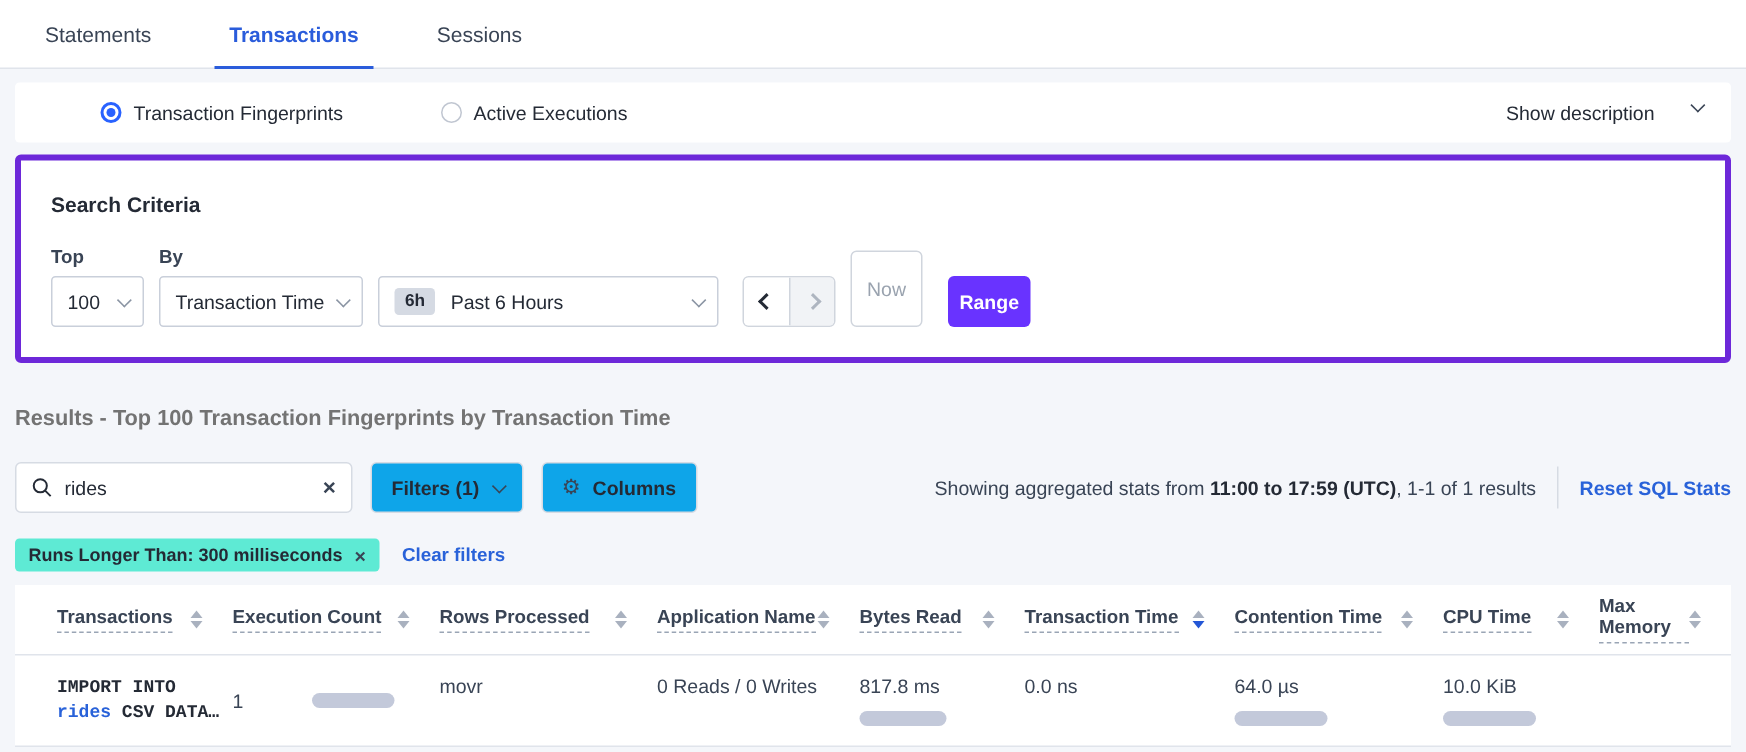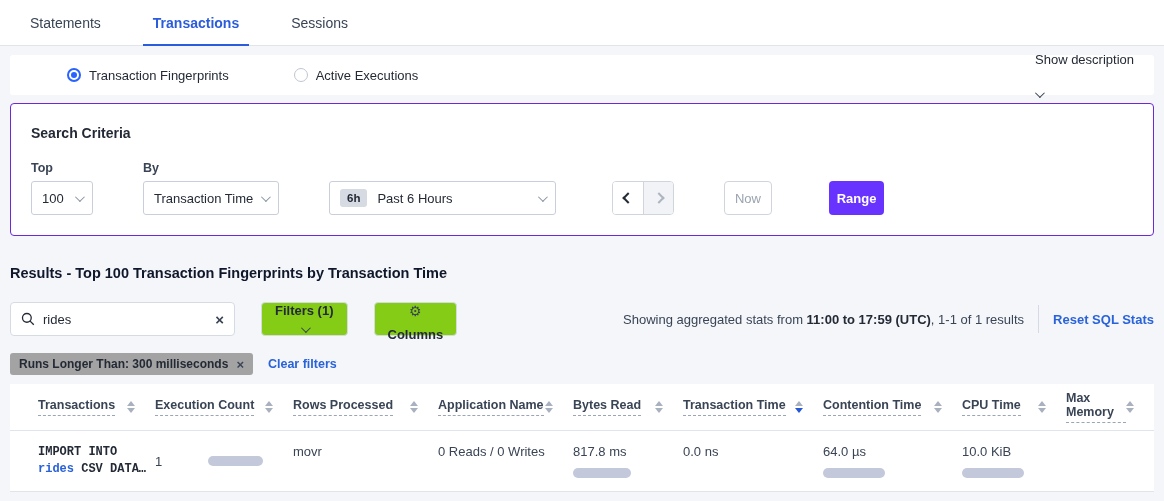--- a/index.html
+++ b/index.html
@@ -34,36 +34,36 @@
   .radio-circle {
     width:14px; height:14px; border-radius:50%; margin-right:8px;
     border:1.5px solid #c0c6d1; background:#fff; position:relative;
   }
   .radio-circle.selected { border:2px solid #2962ff; }
   .radio-circle.selected::after {
     content:""; position:absolute; left:2px; top:2px; width:6px; height:6px;
     border-radius:50%; background:#2962ff;
   }
   .radio-label { font-size:13px; color:#242a35; }
-  .show-desc { margin-left:auto; display:flex; align-items:flex-start; gap:24px; color:#242a35; font-size:13px; cursor:pointer;flex-direction:column; }
+  .show-desc { margin-left:auto; display:flex; align-items:flex-start; gap:24px; color:#242a35; font-size:13px; cursor:pointer; }
 
   .chev {
     display:inline-block; width:7px; height:7px;
     border-right:1.8px solid #394455; border-bottom:1.8px solid #394455;
     transform:rotate(45deg) translateY(-2px);
   }
   .chev.gray { border-color:#8a94a3; }
 
   
   .criteria-panel {
-    margin:0 10px; background:#fff; border:1px solid #6d28d9; border-radius:4px;
+    margin:0 10px; background:#fff; border:4px solid #6d28d9; border-radius:4px;
     padding:21px 20px 20px;
   }
   .criteria-title { font-size:14px; font-weight:bold; color:#242a35; margin-bottom:20px; }
-  .criteria-row { display:flex; align-items:flex-end;gap:40px; }
+  .criteria-row { display:flex; align-items:flex-end; }
   .field { display:flex; flex-direction:column; margin-right:10px; }
   .field-label { font-size:12.5px; font-weight:bold; color:#394455; margin-bottom:6px; }
   .select-box {
     height:34px; border:1px solid #c9cfda; border-radius:3px; background:#fff;
     display:flex; align-items:center; padding:0 10px; cursor:pointer; font-size:13px; color:#242a35;
   }
   .select-box .chev { margin-left:auto; }
   .w-top { width:62px;justify-content:space-between; }
   .w-by { width:136px; }
   .w-time { width:227px; }
@@ -82,56 +82,56 @@
   .arrow-btn + .arrow-btn { border-left:1px solid #d0d5dd; }
   .chev-left {
     width:8px; height:8px; border-left:2.2px solid #242a35; border-bottom:2.2px solid #242a35;
     transform:rotate(45deg); display:inline-block;
   }
   .chev-right {
     width:8px; height:8px; border-right:2px solid #aeb5c0; border-top:2px solid #aeb5c0;
     transform:rotate(45deg); display:inline-block;
   }
   .now-btn {
-    height:34px; width:48px; border:1px solid #d0d5dd; border-radius:4px; background:#fff;
+    height:51px; width:48px; border:1px solid #d0d5dd; border-radius:4px; background:#fff;
     color:#9aa3af; font-size:13px; display:flex; align-items:center; justify-content:center;
     margin-right:17px; cursor:default; font-family:inherit;text-align:center;
   }
   .apply-btn {
     height:34px; width:55px; border:none; border-radius:4px; background:#6933ff; color:#fff;
     font-size:13px; font-weight:bold; cursor:pointer; font-family:inherit;
   }
 
   
-  .results-heading { margin:29px 10px 0; font-size:14.5px; font-weight:bold; color:#0f172a; }
+  .results-heading { margin:29px 10px 0; font-size:14.5px; font-weight:bold; color:#737373; }
 
   .controls-row { margin:21px 10px 0; display:flex; align-items:center; }
   .search-box {
     width:225px; height:34px; background:#fff; border:1px solid #d6dbe3; border-radius:4px;
     display:flex; align-items:center; padding:0 10px;
   }
   .search-box input {
     border:none; outline:none; flex:1; font-size:13px; color:#242a35; margin-left:8px;
     font-family:inherit; min-width:0; background:transparent;
   }
   .clear-x { color:#394455; font-size:15px; font-weight:bold; cursor:pointer; line-height:1; }
   .btn-light {
-    height:34px; margin-left:26px; background:#84cc16; border:1px solid #d6dbe3; border-radius:4px;
+    height:34px; margin-left:12px; background:#0ea5e9; border:1px solid #d6dbe3; border-radius:4px;
     display:flex; align-items:center; padding:0 13px; font-size:13px; font-weight:bold; color:#242a35;
-    cursor:pointer; gap:8px; font-family:inherit;flex-direction:column;
+    cursor:pointer; gap:8px; font-family:inherit;
   }
   .gear { font-family:"DejaVu Sans", sans-serif; font-size:14px; font-weight:normal; color:#394455; }
   .stats-text { margin-left:auto; font-size:13px; color:#394455; white-space:nowrap; }
   .stats-text b { color:#242a35; }
   .v-divider { width:1px; height:28px; background:#d6dbe3; margin:0 14px; }
   .link { color:#2962d9; font-size:13px; font-weight:bold; cursor:pointer; text-decoration:none; white-space:nowrap; }
 
   .chip-row { margin:17px 10px 0; display:flex; align-items:center; }
   .chip {
-    background:#a3a3a3; border-radius:3px; padding:4px 9px; font-size:12px; font-weight:bold;
+    background:#5eead4; border-radius:3px; padding:4px 9px; font-size:12px; font-weight:bold;
     color:#242a35; display:flex; align-items:flex-end; gap:8px;
   }
   .chip .clear-x { font-size:13px; }
   .chip-row .link { margin-left:15px; font-size:12.5px; }
 
   
   .table-panel { margin:9px 10px 0; background:#fff; }
   .tgrid {
     display:grid;
     grid-template-columns:117px 138px 145px 135px 110px 140px 139px 104px 1fr;

